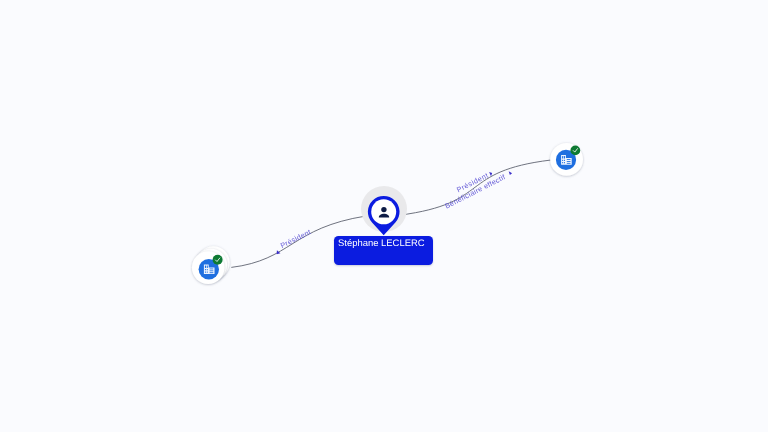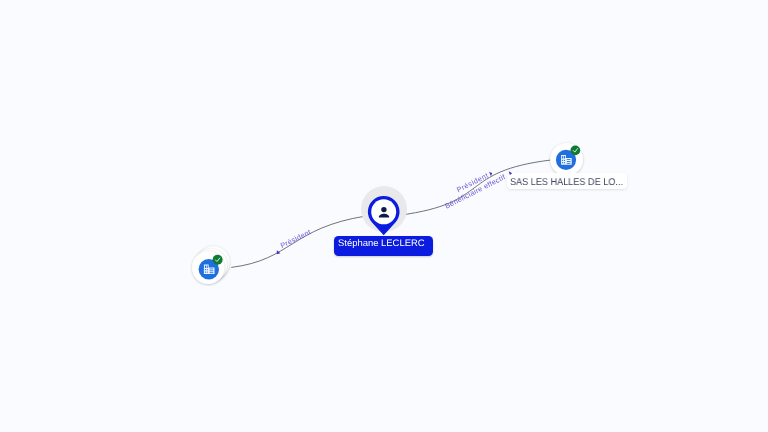--- a/index.html
+++ b/index.html
@@ -86,32 +86,27 @@
 
     <g>
       <circle cx="384" cy="209" r="23" fill="#e9e9eb"></circle>
       <path d="M 383.7 235.2 L 395.36 222.54 A 15.85 15.85 0 1 0 372.04 222.54 Z" fill="#0b1ce0"></path>
       <circle cx="383.7" cy="211.8" r="12.5" fill="#ffffff"></circle>
       <circle cx="383.9" cy="209.6" r="2.7" fill="#0d1b45"></circle>
       <path d="M 378.8 217.6 C 378.8 212.6 389.2 212.6 389.2 217.6 Z" fill="#0d1b45"></path>
     </g>
   </svg>
 
-  <div class="chip" style="position:absolute;left:334.2px;top:236.3px;width:98.6px;height:20px;background:#0b1ce0;
+  <div class="chip" style="position:absolute;left:334.2px;top:236.3px;width:98.6px;height:29px;background:#0b1ce0;
               border-radius:4.5px;box-shadow:0 1px 2px rgba(30,40,90,0.22);">
     <span style="position:absolute;left:3.6px;top:3.1px;font-size:9.45px;line-height:10px;color:#ffffff;
                  white-space:nowrap;">Stéphane LECLERC</span>
   </div>
 
 
-  <div class="chip" style="position:absolute;left:506.6px;top:173.4px;width:120.1px;height:15.7px;background:#ffffff;
-              border-radius:4px;box-shadow:0 1px 2.5px rgba(100,110,130,0.18);">
-    <span style="position:absolute;left:3.8px;top:5px;font-size:9.8px;line-height:10px;color:#3d4560;
-                 white-space:nowrap;transform:scaleX(0.93);transform-origin:left center;">SAS LES HALLES DE LO...</span>
-  </div>
 
   <svg class="layer" id="edge-labels" viewBox="0 0 768 432">
     <g transform="translate(276.6,254.6) rotate(-26.3)">
       <path d="M 0.2 -0.2 L 4.0 0.5 L 2.2 -3.7 Z" fill="#3b2fc9"></path>
       <text class="edge-label" x="7.6" y="-3.4" textLength="32.9" lengthAdjust="spacing">Président</text>
     </g>
     <g transform="translate(488.7,177.0) rotate(-27)">
       <text class="edge-label" x="-34.1" y="0" textLength="34.1" lengthAdjust="spacing">Président</text>
     </g>
     <path d="M 489.1 171.9 L 492.2 172.9 L 491.0 176.3 Z" fill="#3b2fc9"></path>

